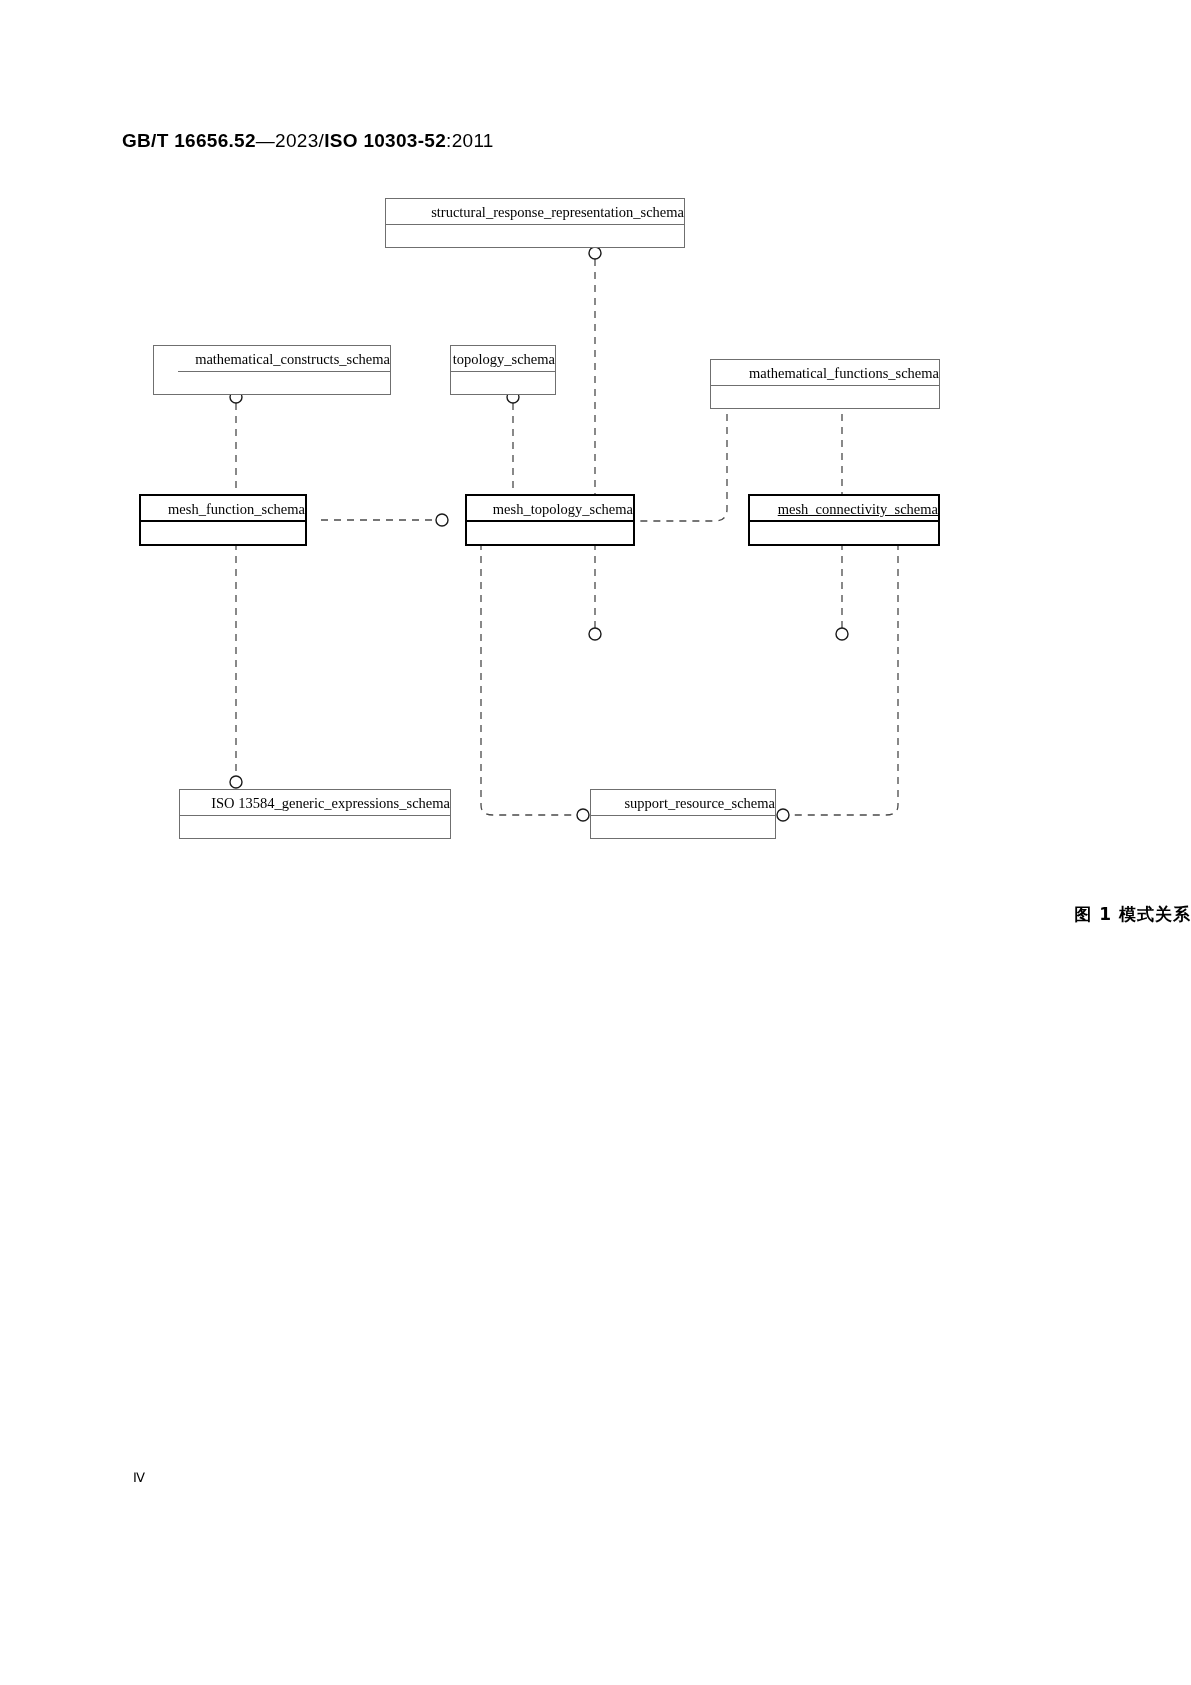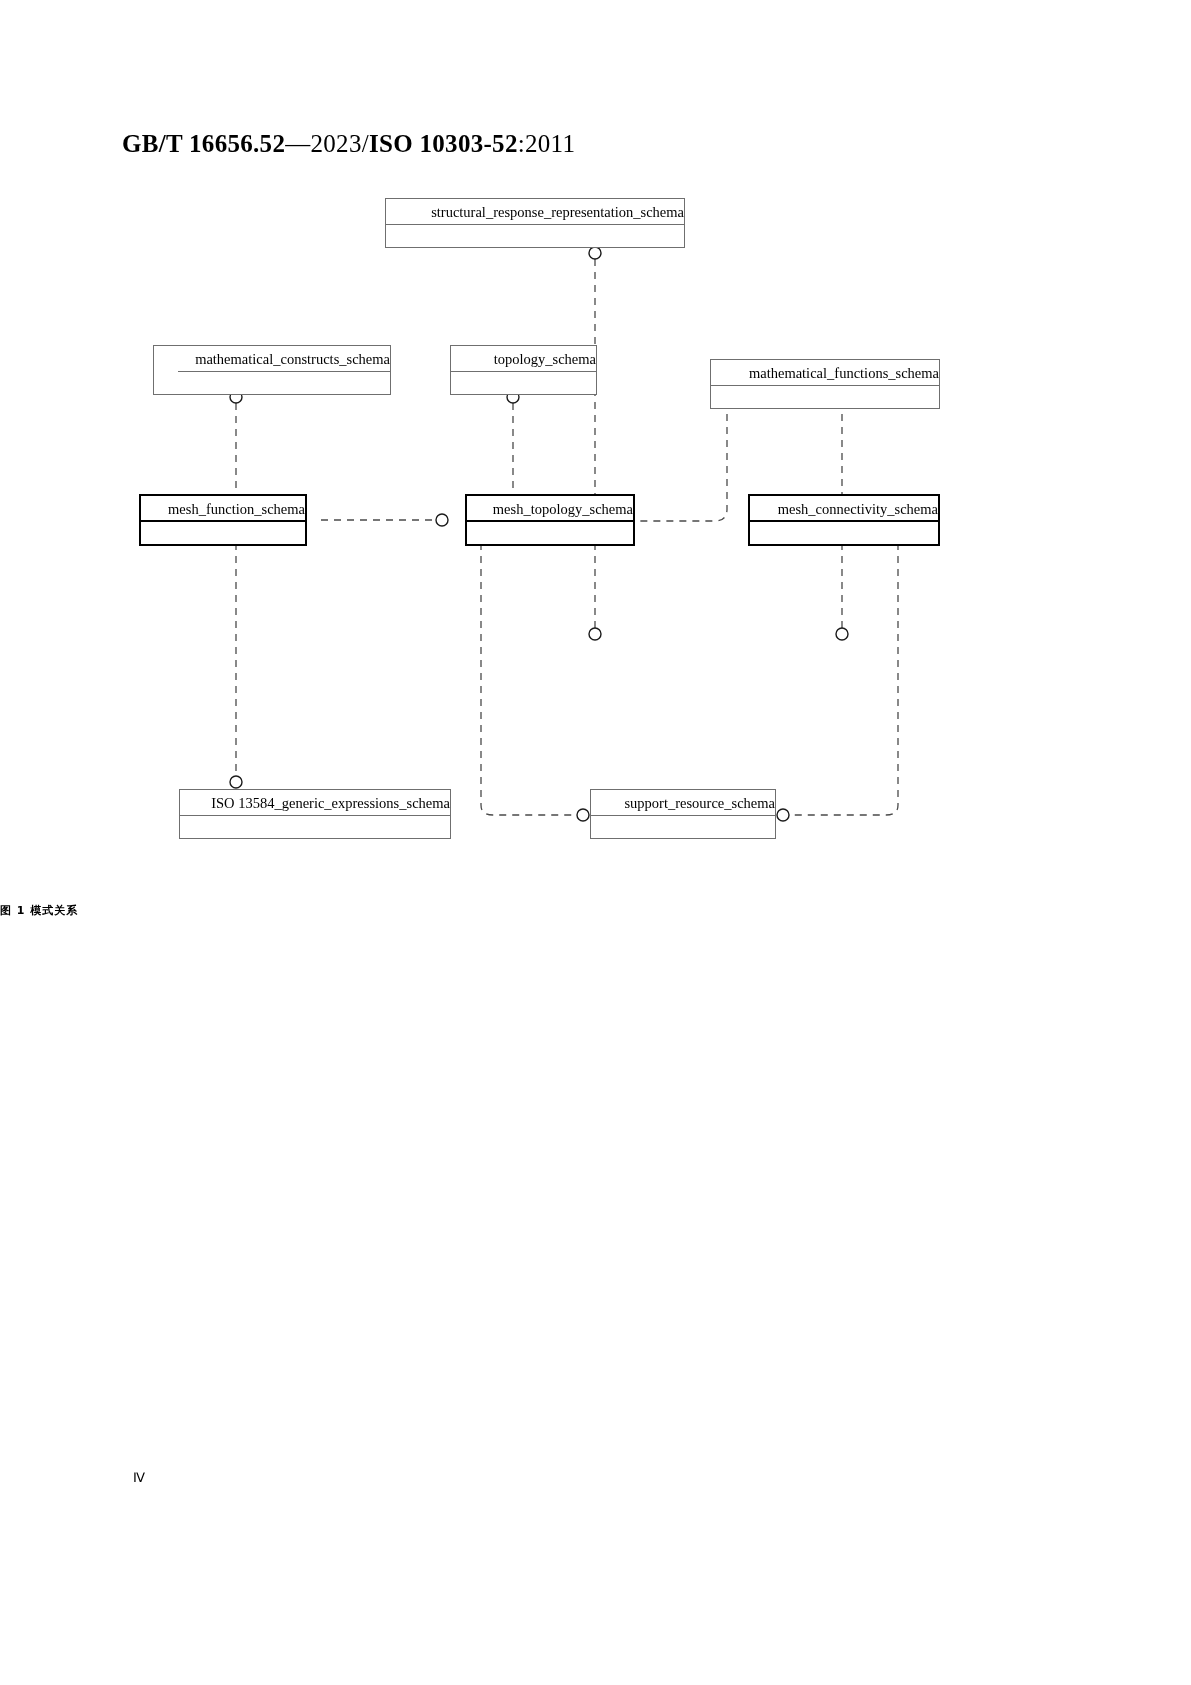--- a/index.html
+++ b/index.html
@@ -14,22 +14,22 @@
     font-family: "Liberation Serif", serif;
     color: #000;
     overflow: hidden;
   }
 
   
   .page-header {
     position: absolute;
     left: 122px;
     top: 130px;
-    font-family: Liberation Serif, serif;
-    font-size: 25px;
+    font-family: Liberation Sans, sans-serif;
+    font-size: 19px;
     letter-spacing: 0.3px;
     white-space: nowrap;
   }
   .page-header .bold { font-weight: bold; }
 
   
   #figure {
     position: absolute;
     left: 0;
     top: 0;
@@ -64,24 +64,24 @@
   .node .body {
     height: 22px;
   }
 
   
   .caption {
     position: absolute;
     left: 0;
     top: 903px;
     width: 1191px;
-    text-align: left;
+    text-align: right;
     font-family: "DejaVu Sans", sans-serif;
     font-weight: bold;
-    font-size: 11px;
+    font-size: 17px;
     letter-spacing: 1px;
   }
 
   
   .footer-page {
     position: absolute;
     left: 133px;
     top: 1470px;
     font-family: "Liberation Serif", serif;
     font-size: 13px;
@@ -142,41 +142,41 @@
   <div class="node" style="left:385px; top:198px; width:300px;">
     <div class="title">structural_response_representation_schema</div>
     <div class="body"></div>
   </div>
 
   <div class="node" style="left:153px; top:345px; width:238px;padding-left:24px;">
     <div class="title">mathematical_constructs_schema</div>
     <div class="body"></div>
   </div>
 
-  <div class="node" style="left:450px; top:345px; width:147px;">
+  <div class="node" style="left:450px; top:345px; width:106px;">
     <div class="title">topology_schema</div>
     <div class="body"></div>
   </div>
 
   <div class="node" style="left:710px; top:359px; width:230px;">
     <div class="title">mathematical_functions_schema</div>
     <div class="body"></div>
   </div>
 
   <div class="node bold-node" style="left:139px; top:494px; width:168px;">
     <div class="title">mesh_function_schema</div>
     <div class="body"></div>
   </div>
 
   <div class="node bold-node" style="left:446px; top:494px; width:170px;margin-left:19px;">
     <div class="title">mesh_topology_schema</div>
     <div class="body"></div>
   </div>
 
-  <div class="node bold-node" style="left:748px; top:494px; width:192px;">
+  <div class="node bold-node" style="left:748px; top:494px; width:192px;text-decoration:underline;">
     <div class="title">mesh_connectivity_schema</div>
     <div class="body"></div>
   </div>
 
 
   <div class="node" style="left:153px; top:789px; width:272px;margin-left:26px;">
     <div class="title">ISO 13584_generic_expressions_schema</div>
     <div class="body"></div>
   </div>
 

